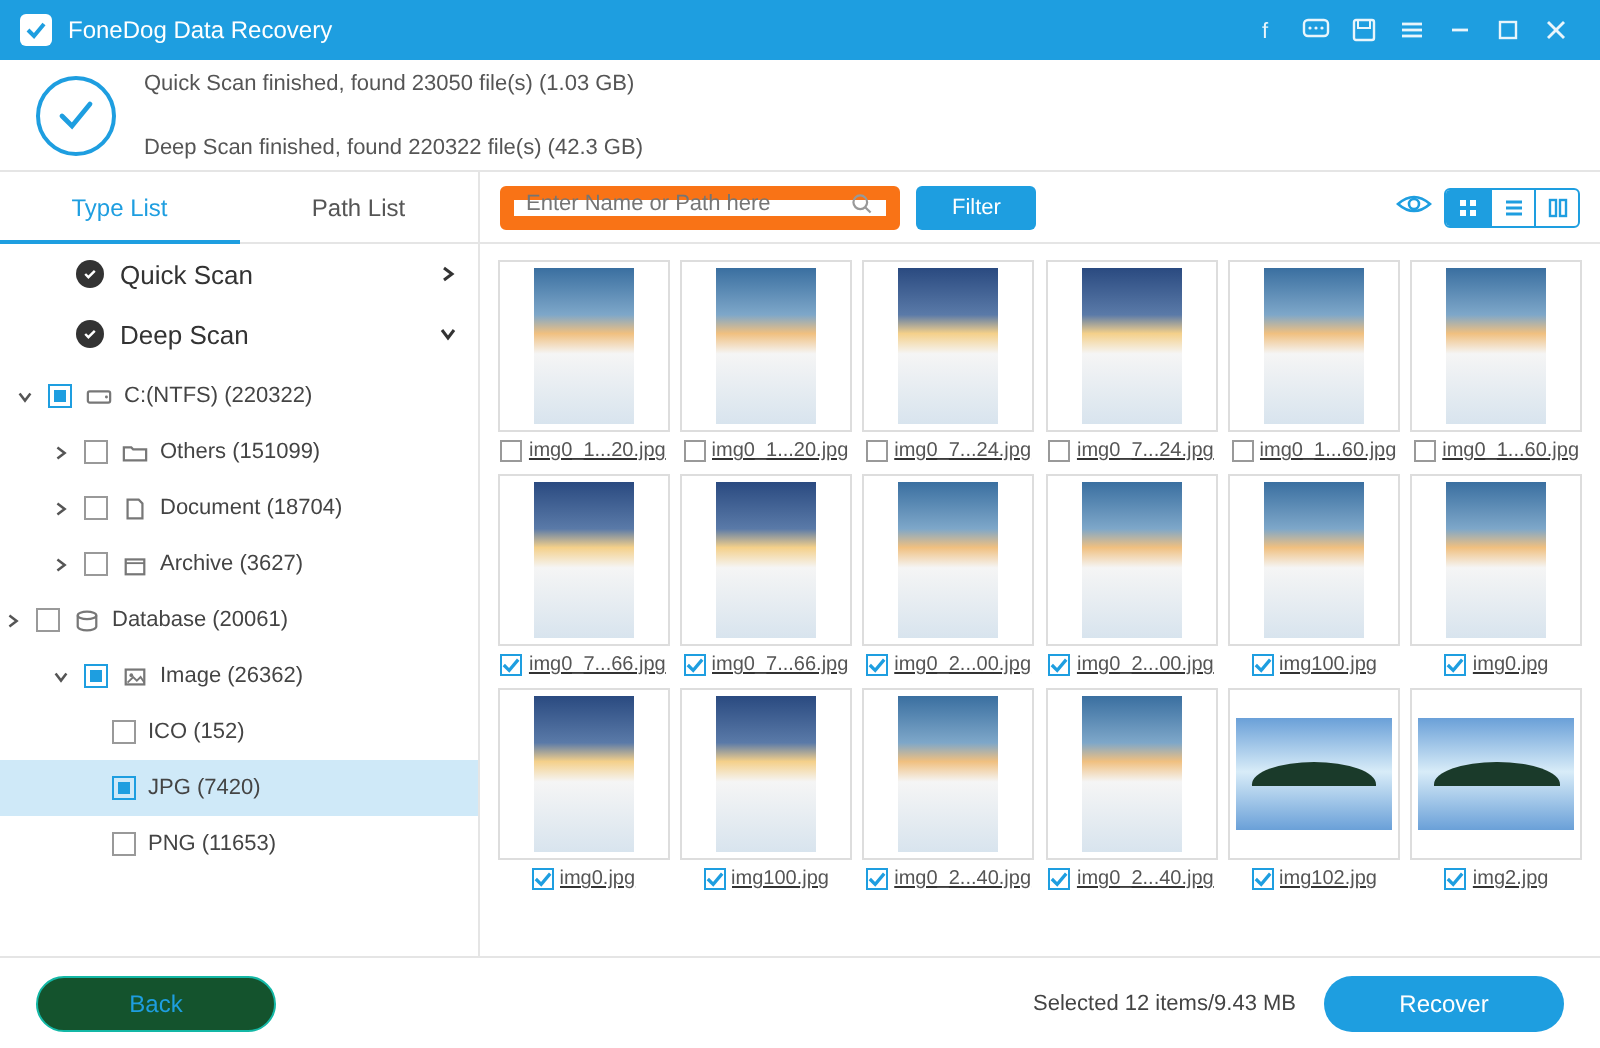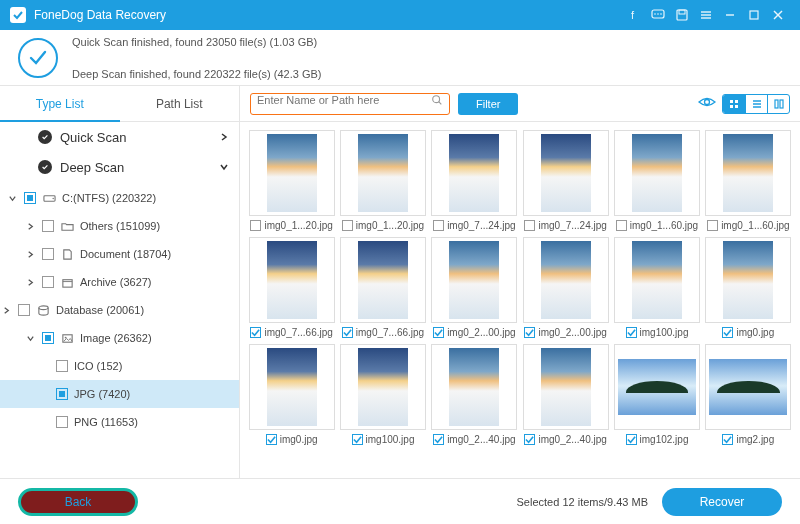--- a/index.html
+++ b/index.html
@@ -32,46 +32,46 @@
 .tree-item { display: flex; align-items: center; height: 28px; cursor: pointer; font-size: 11px; color: #444; }
 .tree-item.selected { background: #cfe9f8; }
 .tree-item .arrow { width: 12px; display: flex; align-items: center; justify-content: center; }
 .tree-item .cb { width: 12px; height: 12px; border: 1px solid #999; margin: 0 6px; flex-shrink: 0; display: flex; align-items: center; justify-content: center; }
 .tree-item .cb.checked { border-color: #1e9ee0; }
 .tree-item .cb.checked::after { content: ""; width: 6px; height: 6px; background: #1e9ee0; }
 .tree-item .icon { width: 14px; margin-right: 6px; display: flex; align-items: center; justify-content: center; color: #777; }
 
 .content { flex: 1; display: flex; flex-direction: column; }
 .toolbar { height: 36px; border-bottom: 1px solid #e5e5e5; display: flex; align-items: center; padding: 0 10px; gap: 8px; }
-.search { flex: 0 0 200px; height: 22px; border: 1px solid #f97316; border-radius: 3px; display: flex; align-items: flex-start; padding: 0 6px; }
+.search { flex: 0 0 200px; height: 22px; border: 7px solid #f97316; border-radius: 3px; display: flex; align-items: flex-end; padding: 0 6px; }
 .search input { border: none; outline: none; flex: 1; font-size: 11px; background: transparent; }
 .filter-btn { height: 22px; padding: 0 18px; background: #1e9ee0; color: #fff; border: none; border-radius: 3px; font-size: 11px; cursor: pointer; }
 .toolbar .spacer { flex: 1; }
 .view-icons { display: flex; align-items: center; gap: 4px; }
 .view-icons .eye { color: #1e9ee0; padding: 2px; }
 .view-group { display: flex; border: 1px solid #1e9ee0; border-radius: 3px; overflow: hidden; height: 20px; }
 .view-group .vb { width: 22px; display: flex; align-items: center; justify-content: center; color: #1e9ee0; cursor: pointer; }
 .view-group .vb.active { background: #1e9ee0; color: #fff; }
 .view-group .vb + .vb { border-left: 1px solid #1e9ee0; }
 
 .grid { flex: 1; overflow: auto; padding: 8px; display: grid; grid-template-columns: repeat(6, 1fr); gap: 6px 4px; align-content: start; }
 .thumb { display: flex; flex-direction: column; align-items: center; }
 .thumb .imgbox { width: 86px; height: 86px; border: 1px solid #ddd; display: flex; align-items: center; justify-content: center; overflow: hidden; }
 .thumb .pic { width: 50px; height: 78px; position: relative; overflow: hidden; }
 .thumb .pic.sky1 { background: linear-gradient(#3a6fa0 0%, #7ea7c9 30%, #f0c080 42%, #f5f5f5 55%, #d8e4ee 100%); }
 .thumb .pic.sky2 { background: linear-gradient(#2a4a80 0%, #5a7aa8 30%, #f4d08a 42%, #f5f5f5 55%, #d8e4ee 100%); }
 .thumb .pic.lake { width: 78px; height: 56px; background: linear-gradient(#6aa0d8 0%, #d8ecf8 48%, #6aa0d8 100%); position: relative; }
 .thumb .pic.lake::after { content: ""; position: absolute; left: 10%; right: 10%; top: 40%; height: 20%; background: #1a3a2a; border-radius: 50% 50% 0 0 / 100% 100% 0 0; }
-.thumb .caption { display: flex; align-items: flex-end; gap: 3px; font-size: 10px; margin-top: 4px; max-width: 90px; }
+.thumb .caption { display: flex; align-items: flex-end; gap: 3px; font-size: 10px; margin-top: 4px; max-width: 90px; text-decoration: underline; }
 .thumb .caption .cb { width: 11px; height: 11px; border: 1px solid #999; flex-shrink: 0; display: flex; align-items: center; justify-content: center; }
 .thumb .caption .cb.checked { border-color: #1e9ee0; color: #1e9ee0; }
 .thumb .caption .fn { white-space: nowrap; overflow: hidden; text-overflow: ellipsis; color: #555; }
 
 .footer { height: 46px; border-top: 1px solid #e5e5e5; display: flex; align-items: center; padding: 0 18px; gap: 14px; }
-.back-btn { width: 120px; height: 28px; border: 3px solid #14b8a6; border-radius: 14px; background: #7f1d1d; color: #1e9ee0; font-size: 12px; cursor: pointer; }
+.back-btn { width: 120px; height: 28px; border: 1px solid #14b8a6; border-radius: 14px; background: #14532d; color: #1e9ee0; font-size: 12px; cursor: pointer; }
 .recover-btn { width: 120px; height: 28px; border: none; border-radius: 14px; background: #1e9ee0; color: #fff; font-size: 12px; cursor: pointer; }
 .footer .spacer { flex: 1; }
 .sel-info { font-size: 11px; color: #444; }
 </style>
 </head>
 <body>
 
 <div class="titlebar">
   <div class="logo">
     <svg viewBox="0 0 10 10">

